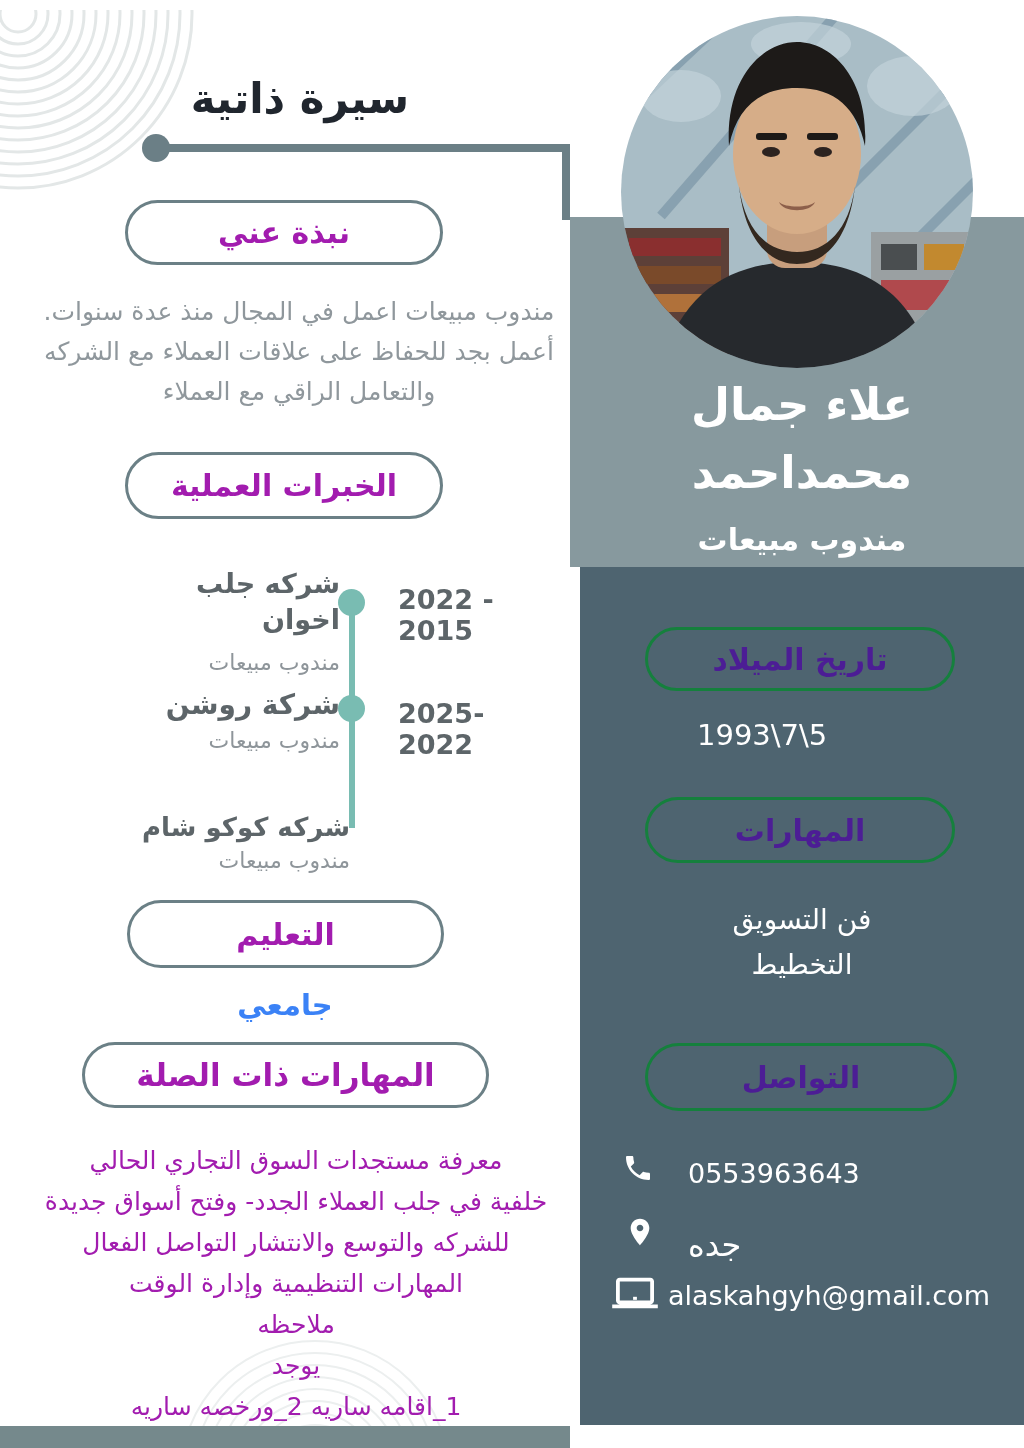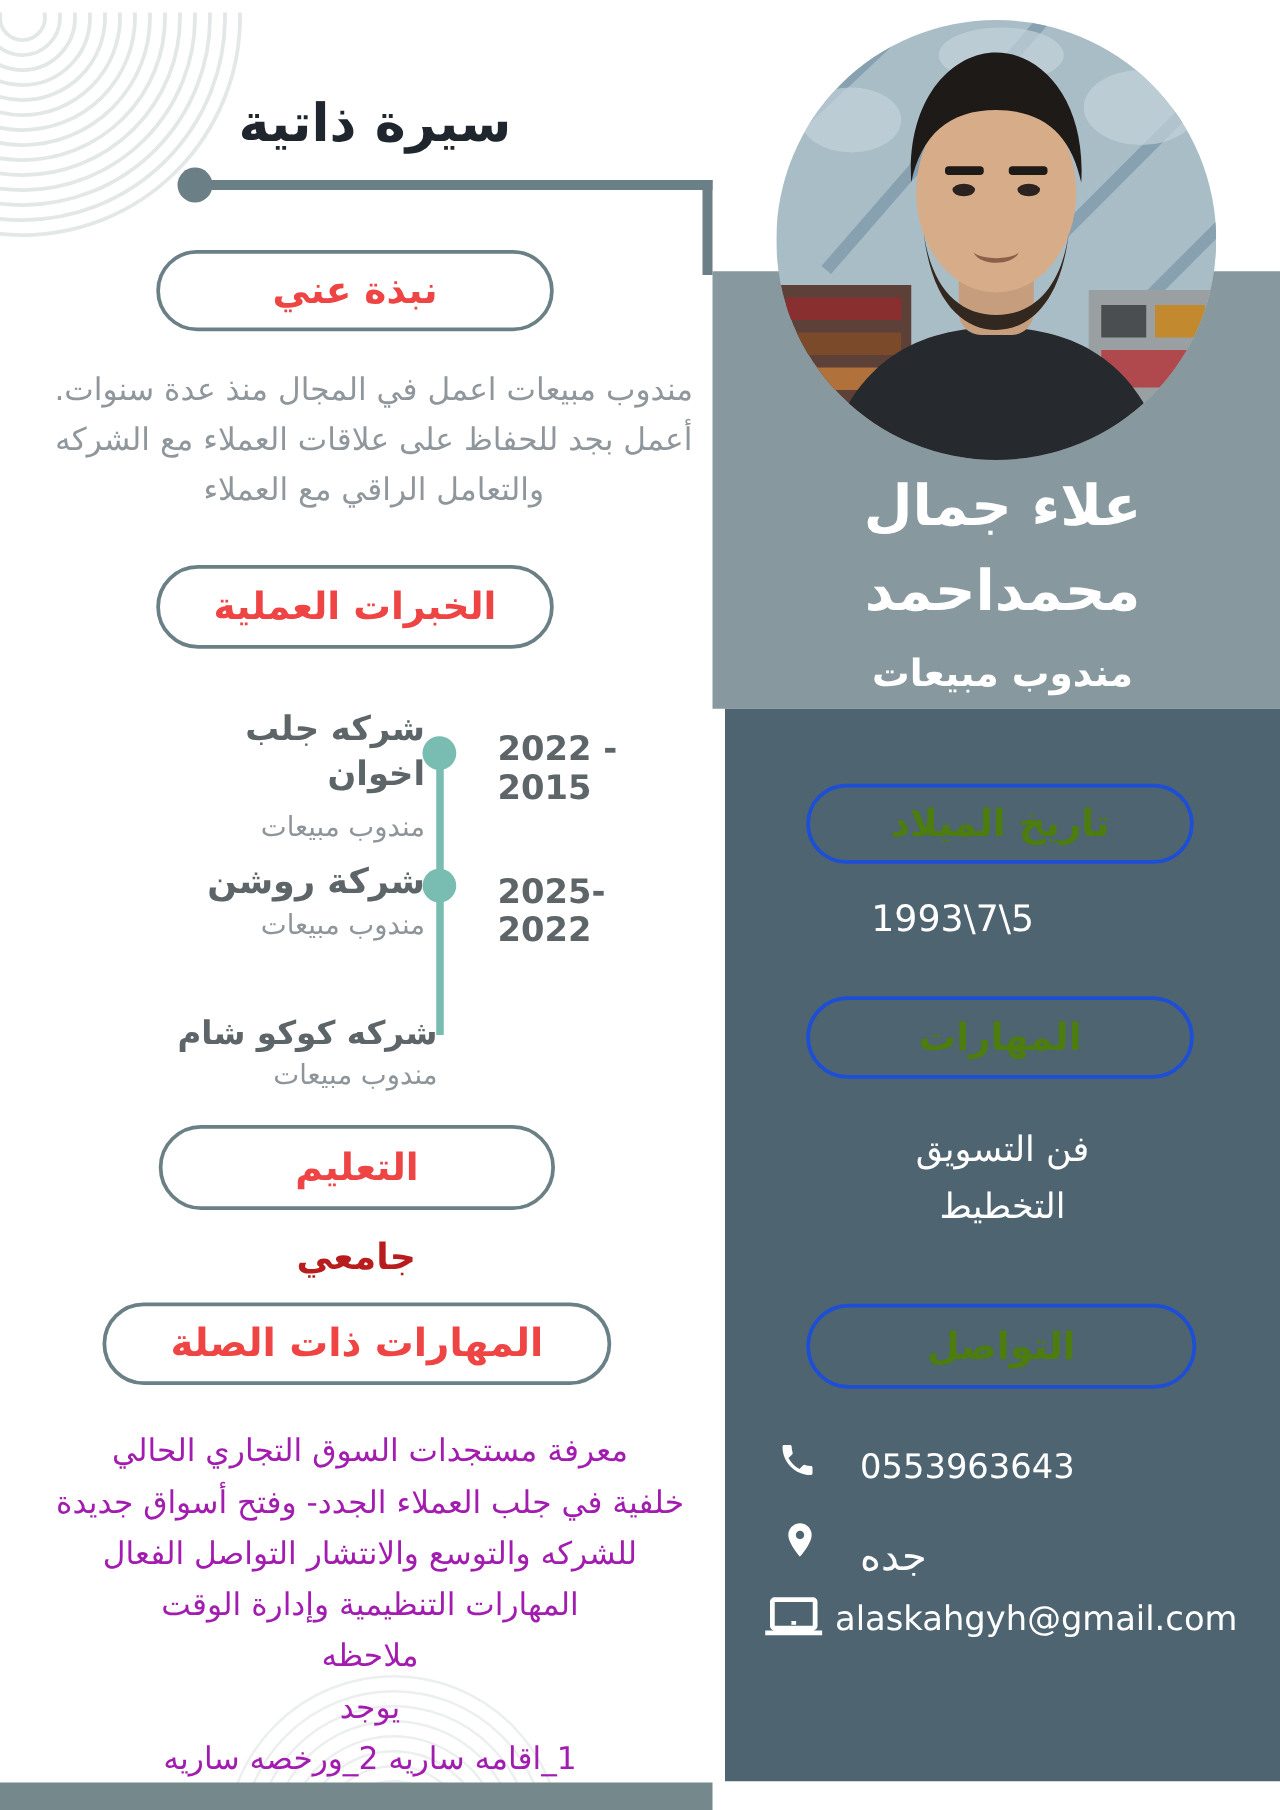--- a/index.html
+++ b/index.html
@@ -5,26 +5,26 @@
   html,body{margin:0;padding:0;background:#fff;}
   #page{
     position:relative;width:1024px;height:1448px;overflow:hidden;background:#ffffff;
     font-family:"DejaVu Sans",sans-serif;
     margin-top:10px;
   }
   .abs{position:absolute;box-sizing:border-box;}
   .pill{
     display:flex;align-items:center;justify-content:center;
     border:3px solid #6b8086;border-radius:40px;background:#ffffff;
-    color:#ef4444;font-weight:bold;font-size:30px;
+    color:#a21caf;font-weight:bold;font-size:30px;
   }
   .pill-dark{
     display:flex;align-items:center;justify-content:center;
-    border:3px solid #1d4ed8;border-radius:36px;background:transparent;
-    color:#4d7c0f;font-weight:bold;font-size:30px;
+    border:3px solid #15803d;border-radius:36px;background:transparent;
+    color:#4c1d95;font-weight:bold;font-size:30px;
   }
   .rtl{direction:rtl;unicode-bidi:embed;}
   .center{text-align:center;}
   .white{color:#ffffff;}
   .dot{border-radius:50%;background:#6b7f86;}
   .tl-dot{border-radius:50%;background:#79bcb2;}
   .company{font-weight:bold;color:#5d6569;font-size:27px;line-height:1.35;text-align:right;}
   .role{color:#8e959a;font-size:22px;text-align:right;}
   .dates{font-weight:bold;color:#5d6569;font-size:27px;direction:ltr;text-align:left;}
   .skillline{font-size:25px;line-height:41px;color:#a21caf;}
@@ -92,21 +92,21 @@
   <div class="abs dates" style="left:398px;top:574px;width:140px;">2022 - 2015</div>
 
   <div class="abs rtl company" style="left:130px;top:676px;width:210px;font-size:28px;">شركة روشن</div>
   <div class="abs rtl role" style="left:130px;top:718px;width:210px;">مندوب مبيعات</div>
   <div class="abs dates" style="left:398px;top:688px;width:140px;">2025- 2022</div>
 
   <div class="abs rtl company" style="left:120px;top:800px;width:230px;font-size:26px;">شركه كوكو شام</div>
   <div class="abs rtl role" style="left:120px;top:838px;width:230px;">مندوب مبيعات</div>
 
   <div class="abs pill rtl" style="left:127px;top:890px;width:317px;height:68px;text-align:right;">التعليم</div>
-  <div class="abs rtl center" style="left:135px;top:978px;width:300px;font-size:29px;font-weight:bold;color:#b91c1c;">جامعي</div>
+  <div class="abs rtl center" style="left:135px;top:978px;width:300px;font-size:29px;font-weight:bold;color:#3b82f6;">جامعي</div>
 
   <div class="abs pill rtl" style="left:82px;top:1032px;width:407px;height:66px;font-size:31px;">المهارات ذات الصلة</div>
   <div class="abs rtl center" style="left:22px;top:1130px;width:548px;">
     <div class="skillline">معرفة مستجدات السوق التجاري الحالي</div>
     <div class="skillline">خلفية في جلب العملاء الجدد- وفتح أسواق جديدة</div>
     <div class="skillline">للشركه والتوسع والانتشار التواصل الفعال</div>
     <div class="skillline">المهارات التنظيمية وإدارة الوقت</div>
     <div class="skillline">ملاحظه</div>
     <div class="skillline">يوجد</div>
     <div class="skillline">1_اقامه ساريه 2_ورخصه ساريه</div>

